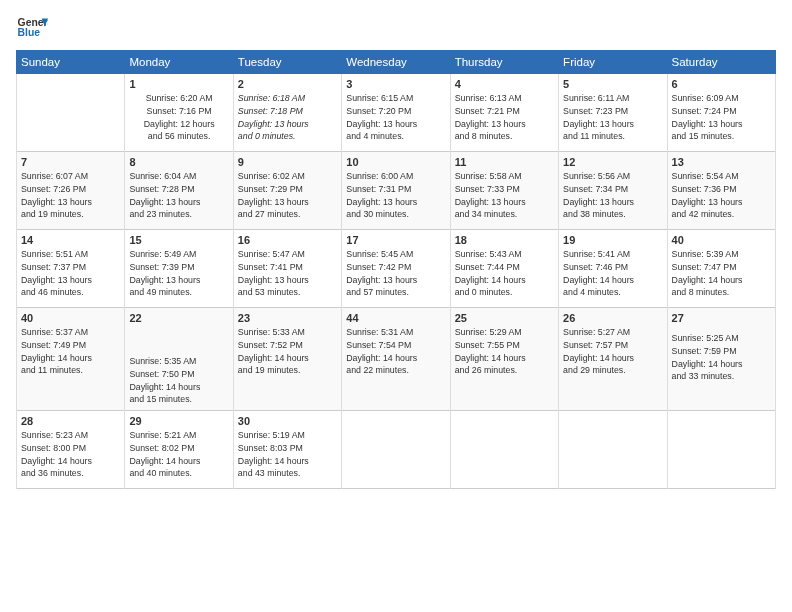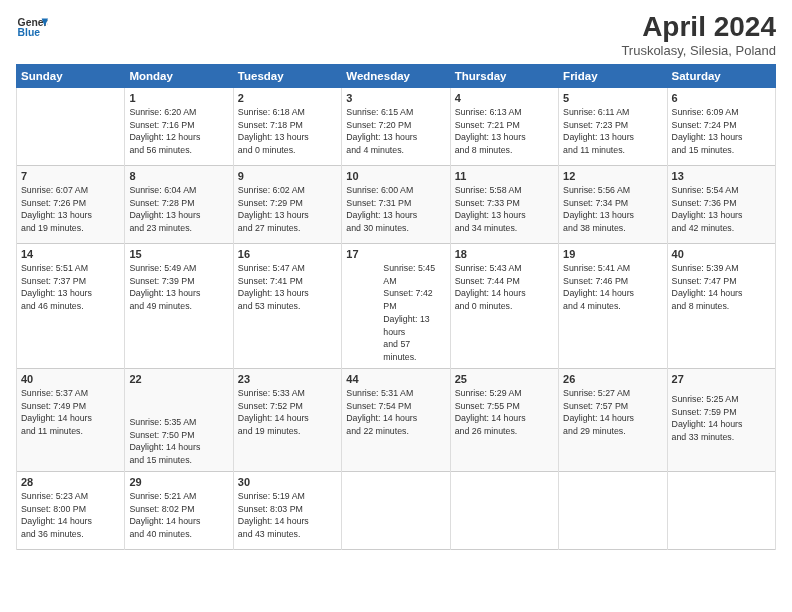--- a/index.html
+++ b/index.html
@@ -46,21 +46,21 @@
     }
     table {
       width: 100%;
       border-collapse: collapse;
       table-layout: fixed;
     }
     thead tr th {
       background-color: #2e6db4;
       color: #fff;
       font-size: 11.5px;
-      font-weight: bold;
+      font-weight: normal;
       padding: 5px 4px;
       text-align: left;
       border: 1px solid #2e6db4;
     }
     tbody tr {
       border-bottom: 1px solid #ccc;
     }
     tbody tr td {
       vertical-align: top;
       font-size: 9px;
@@ -96,52 +96,48 @@
 <body>
 
 <div class="page">
   <div class="header">
     <div class="logo">
       <svg class="logo-icon" viewBox="0 0 40 40">
         <text x="2" y="18" font-size="13" font-weight="bold" fill="#333" font-family="Arial">General</text>
         <text x="2" y="30" font-size="13" font-weight="bold" fill="#1a6eb5" font-family="Arial">Blue</text>
         <polygon points="32,8 40,8 36,18" fill="#1a6eb5"></polygon>
       </svg>
-    </div>
-    <div class="title-block">
-      <div class="month-title">April 2024</div>
-      <div class="subtitle">Truskolasy, Silesia, Poland</div>
     </div>
   </div>
 
   <table>
     <thead>
       <tr>
         <th>Sunday</th>
         <th>Monday</th>
         <th>Tuesday</th>
         <th>Wednesday</th>
         <th>Thursday</th>
         <th>Friday</th>
         <th>Saturday</th>
       </tr>
     </thead>
     <tbody id="calendar-body">
     <tr>
           <td class="empty"></td>
           <td>
             <span class="day-number">1</span>
-            <div class="day-info" style="white-space: pre-line;">Sunrise: 6:20 AM
+            <div class="day-info" style="white-space: pre-line; text-align: center;">Sunrise: 6:20 AM
 Sunset: 7:16 PM
 Daylight: 12 hours
 and 56 minutes.</div>
           </td>
           <td>
             <span class="day-number">2</span>
-            <div class="day-info" style="white-space: pre-line;">Sunrise: 6:18 AM
+            <div class="day-info" style="white-space: pre-line; font-style: italic;">Sunrise: 6:18 AM
 Sunset: 7:18 PM
 Daylight: 13 hours
 and 0 minutes.</div>
           </td>
           <td>
             <span class="day-number">3</span>
             <div class="day-info" style="white-space: pre-line;">Sunrise: 6:15 AM
 Sunset: 7:20 PM
 Daylight: 13 hours
 and 4 minutes.</div>
@@ -236,21 +232,21 @@
           </td>
           <td>
             <span class="day-number">16</span>
             <div class="day-info" style="white-space: pre-line;">Sunrise: 5:47 AM
 Sunset: 7:41 PM
 Daylight: 13 hours
 and 53 minutes.</div>
           </td>
           <td>
             <span class="day-number">17</span>
-            <div class="day-info" style="white-space: pre-line; margin-left: 37px;">Sunrise: 5:45 AM
+            <div class="day-info" style="white-space: pre-line;">Sunrise: 5:45 AM
 Sunset: 7:42 PM
 Daylight: 13 hours
 and 57 minutes.</div>
           </td>
           <td>
             <span class="day-number">18</span>
             <div class="day-info" style="white-space: pre-line;">Sunrise: 5:43 AM
 Sunset: 7:44 PM
 Daylight: 14 hours
 and 0 minutes.</div>

